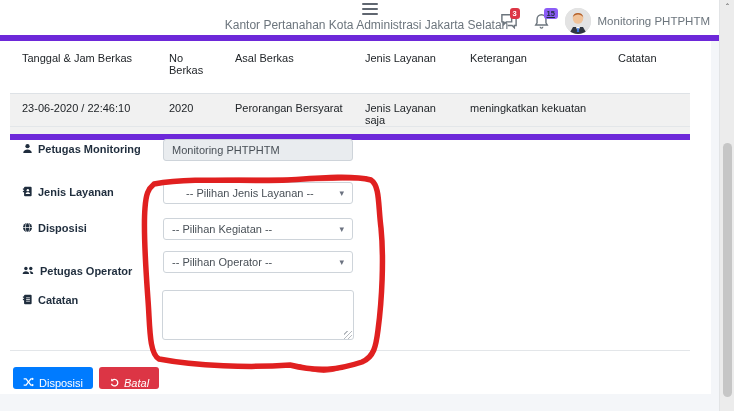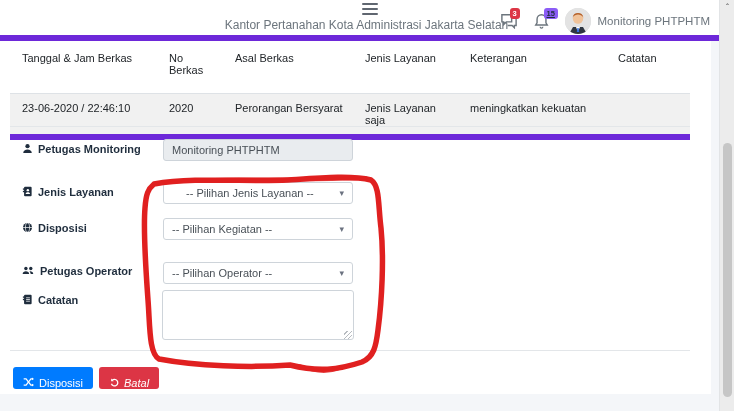--- a/index.html
+++ b/index.html
@@ -203,21 +203,21 @@
   <div class="ctl selectbox" style="top:182px;padding-left:22px;">
     <span>-- Pilihan Jenis Layanan --</span>
     <span class="caret">▾</span>
   </div>
 
   <div class="ctl selectbox" style="top:218px;">
     <span>-- Pilihan Kegiatan --</span>
     <span class="caret">▾</span>
   </div>
 
-  <div class="ctl selectbox" style="top:251px;margin-top:11px;">
+  <div class="ctl selectbox" style="top:251px;">
     <span>-- Pilihan Operator --</span>
     <span class="caret">▾</span>
   </div>
 
   <textarea class="txtarea" style=""></textarea>
   <div class="resize-grip"></div>
 
   <div class="hr2"></div>
 
   <div class="btn-row">

